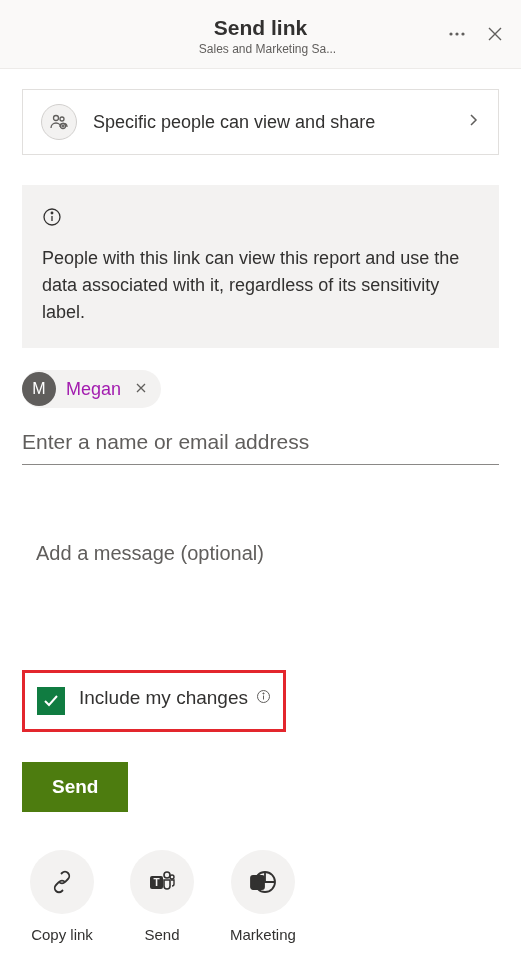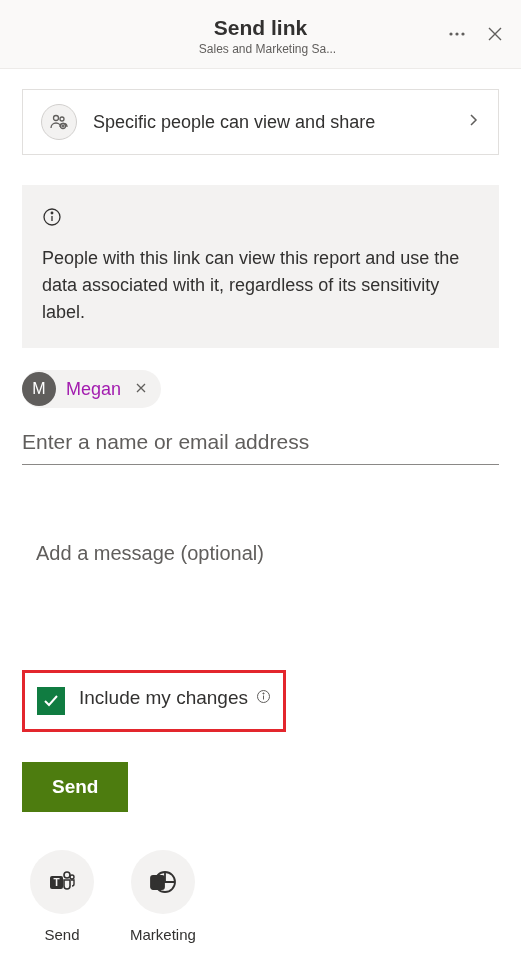--- a/index.html
+++ b/index.html
@@ -187,20 +187,29 @@
       </span>
     </div>
   </div>
   <br>
 
   <button class="send-btn">Send</button>
 
   <div class="share-options">
     <div class="share-option">
       <div class="share-circle">
+        <svg width="26" height="26" viewBox="0 0 26 26" fill="none" stroke="#323130" stroke-width="1.8">
+            <path d="M10 13a4 4 0 0 0 6 0l3-3a4 4 0 0 0-6-6l-1 1"></path>
+            <path d="M16 13a4 4 0 0 0-6 0l-3 3a4 4 0 0 0 6 6l1-1"></path>
+          </svg>
+      </div>
+      <div class="share-label">Copy link</div>
+    </div>
+    <div class="share-option">
+      <div class="share-circle">
         <svg width="30" height="30" viewBox="0 0 30 30" fill="#323130">
             <rect x="3" y="9" width="13" height="13" rx="2"></rect>
             <text x="9.5" y="19" font-size="10" fill="#f3f2f1" text-anchor="middle" font-weight="bold">T</text>
             <circle cx="20" cy="8" r="3" fill="none" stroke="#323130" stroke-width="1.6"></circle>
             <circle cx="25" cy="10" r="2" fill="none" stroke="#323130" stroke-width="1.4"></circle>
             <path d="M17 13h6v6a3 3 0 0 1-3 3 3 3 0 0 1-3-3z" fill="none" stroke="#323130" stroke-width="1.6"></path>
             <path d="M24 13h3v4a2 2 0 0 1-2 2" fill="none" stroke="#323130" stroke-width="1.4"></path>
           </svg>
       </div>
       <div class="share-label">Send</div>

